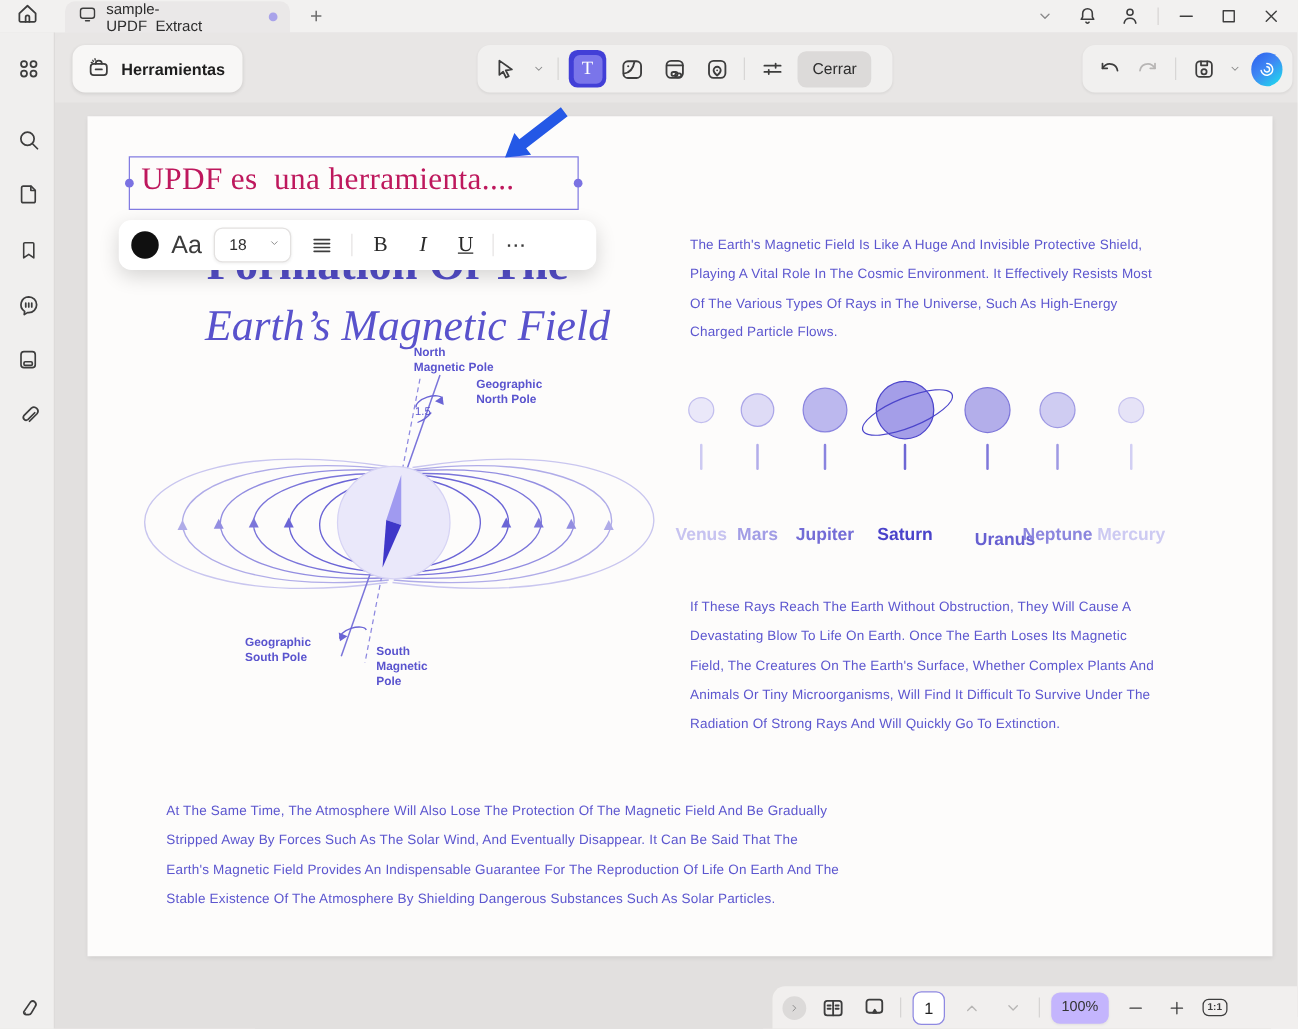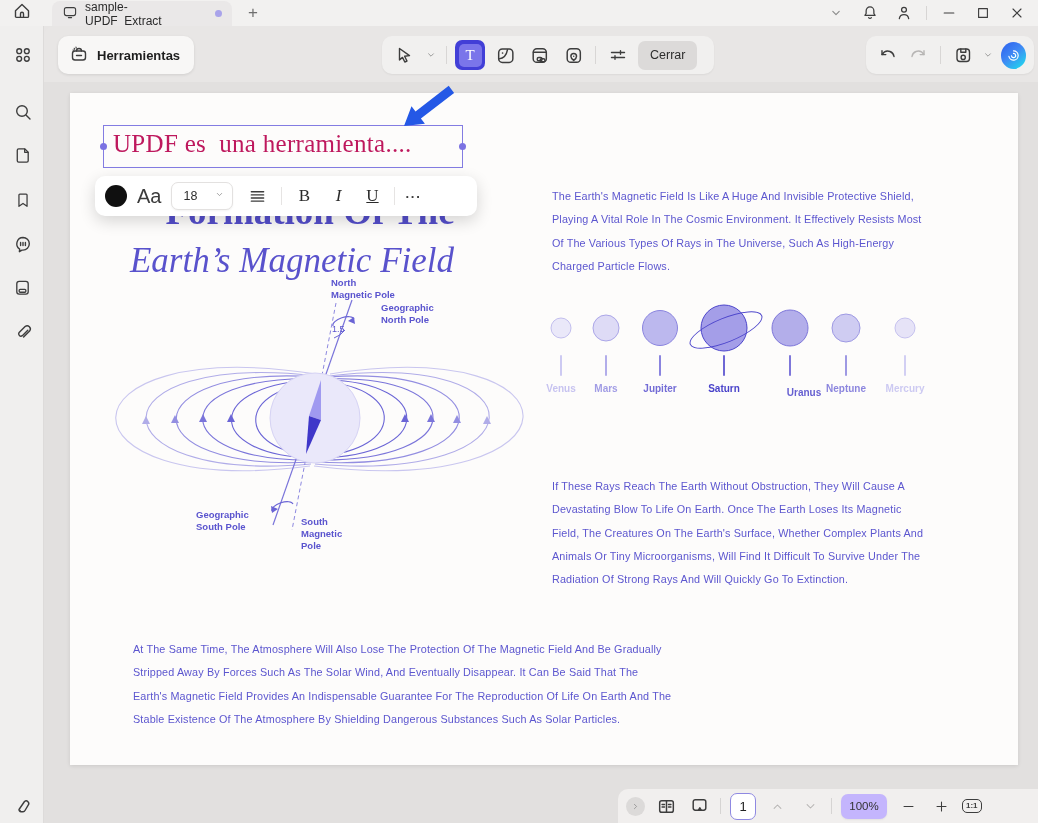--- a/index.html
+++ b/index.html
@@ -54,39 +54,39 @@
   .fmt-aa { font-size:20px; color:#3c3c3c; }
   .size-select { width:62px; height:28px; background:#fff; border:1px solid #e3e1e0; border-radius:7px; display:flex; align-items:center; justify-content:space-between; padding:0 7px 0 11px; box-shadow:0 1px 2px rgba(0,0,0,.05); }
   .size-select span { font-size:12.5px; color:#2e2e2e; }
   .fmt-b,.fmt-i,.fmt-u { font-family:"Liberation Serif", serif; font-size:17px; color:#2a2a2a; width:24px; text-align:center; }
   .fmt-i { font-style:italic; } .fmt-u { text-decoration:underline; }
   .fmt-more { font-size:13px; color:#3a3a3a; letter-spacing:1px; font-weight:700; }
   .f-sep { width:1px; height:18px; background:#e6e4e3; }
 
   
   .h1 { position:absolute; left:20px; top:97px; width:440px; text-align:center; font-family:"Liberation Serif", serif; font-weight:700; font-size:37px; color:#544eca; z-index:1; }
-  .h2 { position:absolute; left:2px; top:148px; width:440px; text-align:center; font-family:"Liberation Serif", serif; font-style:italic; font-size:35px; color:#5952cc; }
+  .h2 { position:absolute; left:36px; top:148px; width:440px; text-align:center; font-family:"Liberation Serif", serif; font-style:italic; font-size:35px; color:#5952cc; }
   .para { position:absolute; font-size:10.8px; line-height:23.3px; color:#5c56cf; letter-spacing:.15px; }
   .p1 { left:482px; top:92px; width:372px; }
   .p2 { left:482px; top:382px; width:374px; }
   .p3 { left:63px; top:545px; width:540px; }
 
   .diagram { position:absolute; left:35px; top:185px; width:420px; height:285px; }
   .dlabel { position:absolute; font-size:9.5px; font-weight:700; color:#5a54ce; white-space:pre-line; line-height:12px; z-index:2; }
   .dl-nm { left:213px; top:184px;margin-left:48px; }
   .dl-gn { left:311px; top:209px; }
   .dl-tilt { left:262px; top:230px; font-weight:400; font-size:9px; }
   .dl-gs { left:126px; top:416px; }
   .dl-sm { left:231px; top:423px; }
 
   .planets { position:absolute; inset:0; pointer-events:none; }
   .planet-circle { position:absolute; border-radius:50%; transform:translate(-50%,-50%); }
   .planet-ring { position:absolute; border:1.6px solid #4c45cb; border-radius:50%; transform:translate(-50%,-50%) rotate(-22deg); }
   .planet-tick { position:absolute; width:2px; height:21px; border-radius:1px; transform:translateX(-50%); }
-  .planet-label { position:absolute; transform:translateX(-50%); font-size:10px; white-space:nowrap; }
+  .planet-label { position:absolute; transform:translateX(-50%); font-size:14px; white-space:nowrap;margin-top:36px; }
 
   
   .bottom-bar { position:absolute; left:618px; top:789px; width:420px; height:34px; background:#f1efee; border-radius:10px 0 0 0; display:flex; align-items:center; padding:0 10px 0 8px; gap:9px; }
   .bb-circle { width:19px; height:19px; border-radius:50%; background:#dcdad9; display:flex; align-items:center; justify-content:center; }
   .bb-ic { width:24px; height:24px; display:flex; align-items:center; justify-content:center; }
   .bb-sep { width:1px; height:16px; background:#d6d4d3; }
   .page-box { width:26px; height:27px; background:#fff; border:1.3px solid #8f89e2; border-radius:7px; display:flex; align-items:center; justify-content:center; font-size:13px; color:#222; }
   .zoom-pill { width:46px; height:25px; background:#c4b5fd; border-radius:7px; display:flex; align-items:center; justify-content:center; font-size:11.5px; color:#333; box-shadow:0 1px 2px rgba(0,0,0,.06); }
   .ratio-box { border:1.4px solid #3d3d3d; border-radius:5px; font-size:8px; font-weight:700; color:#3d3d3d; padding:2px 3px; line-height:1; }
 

